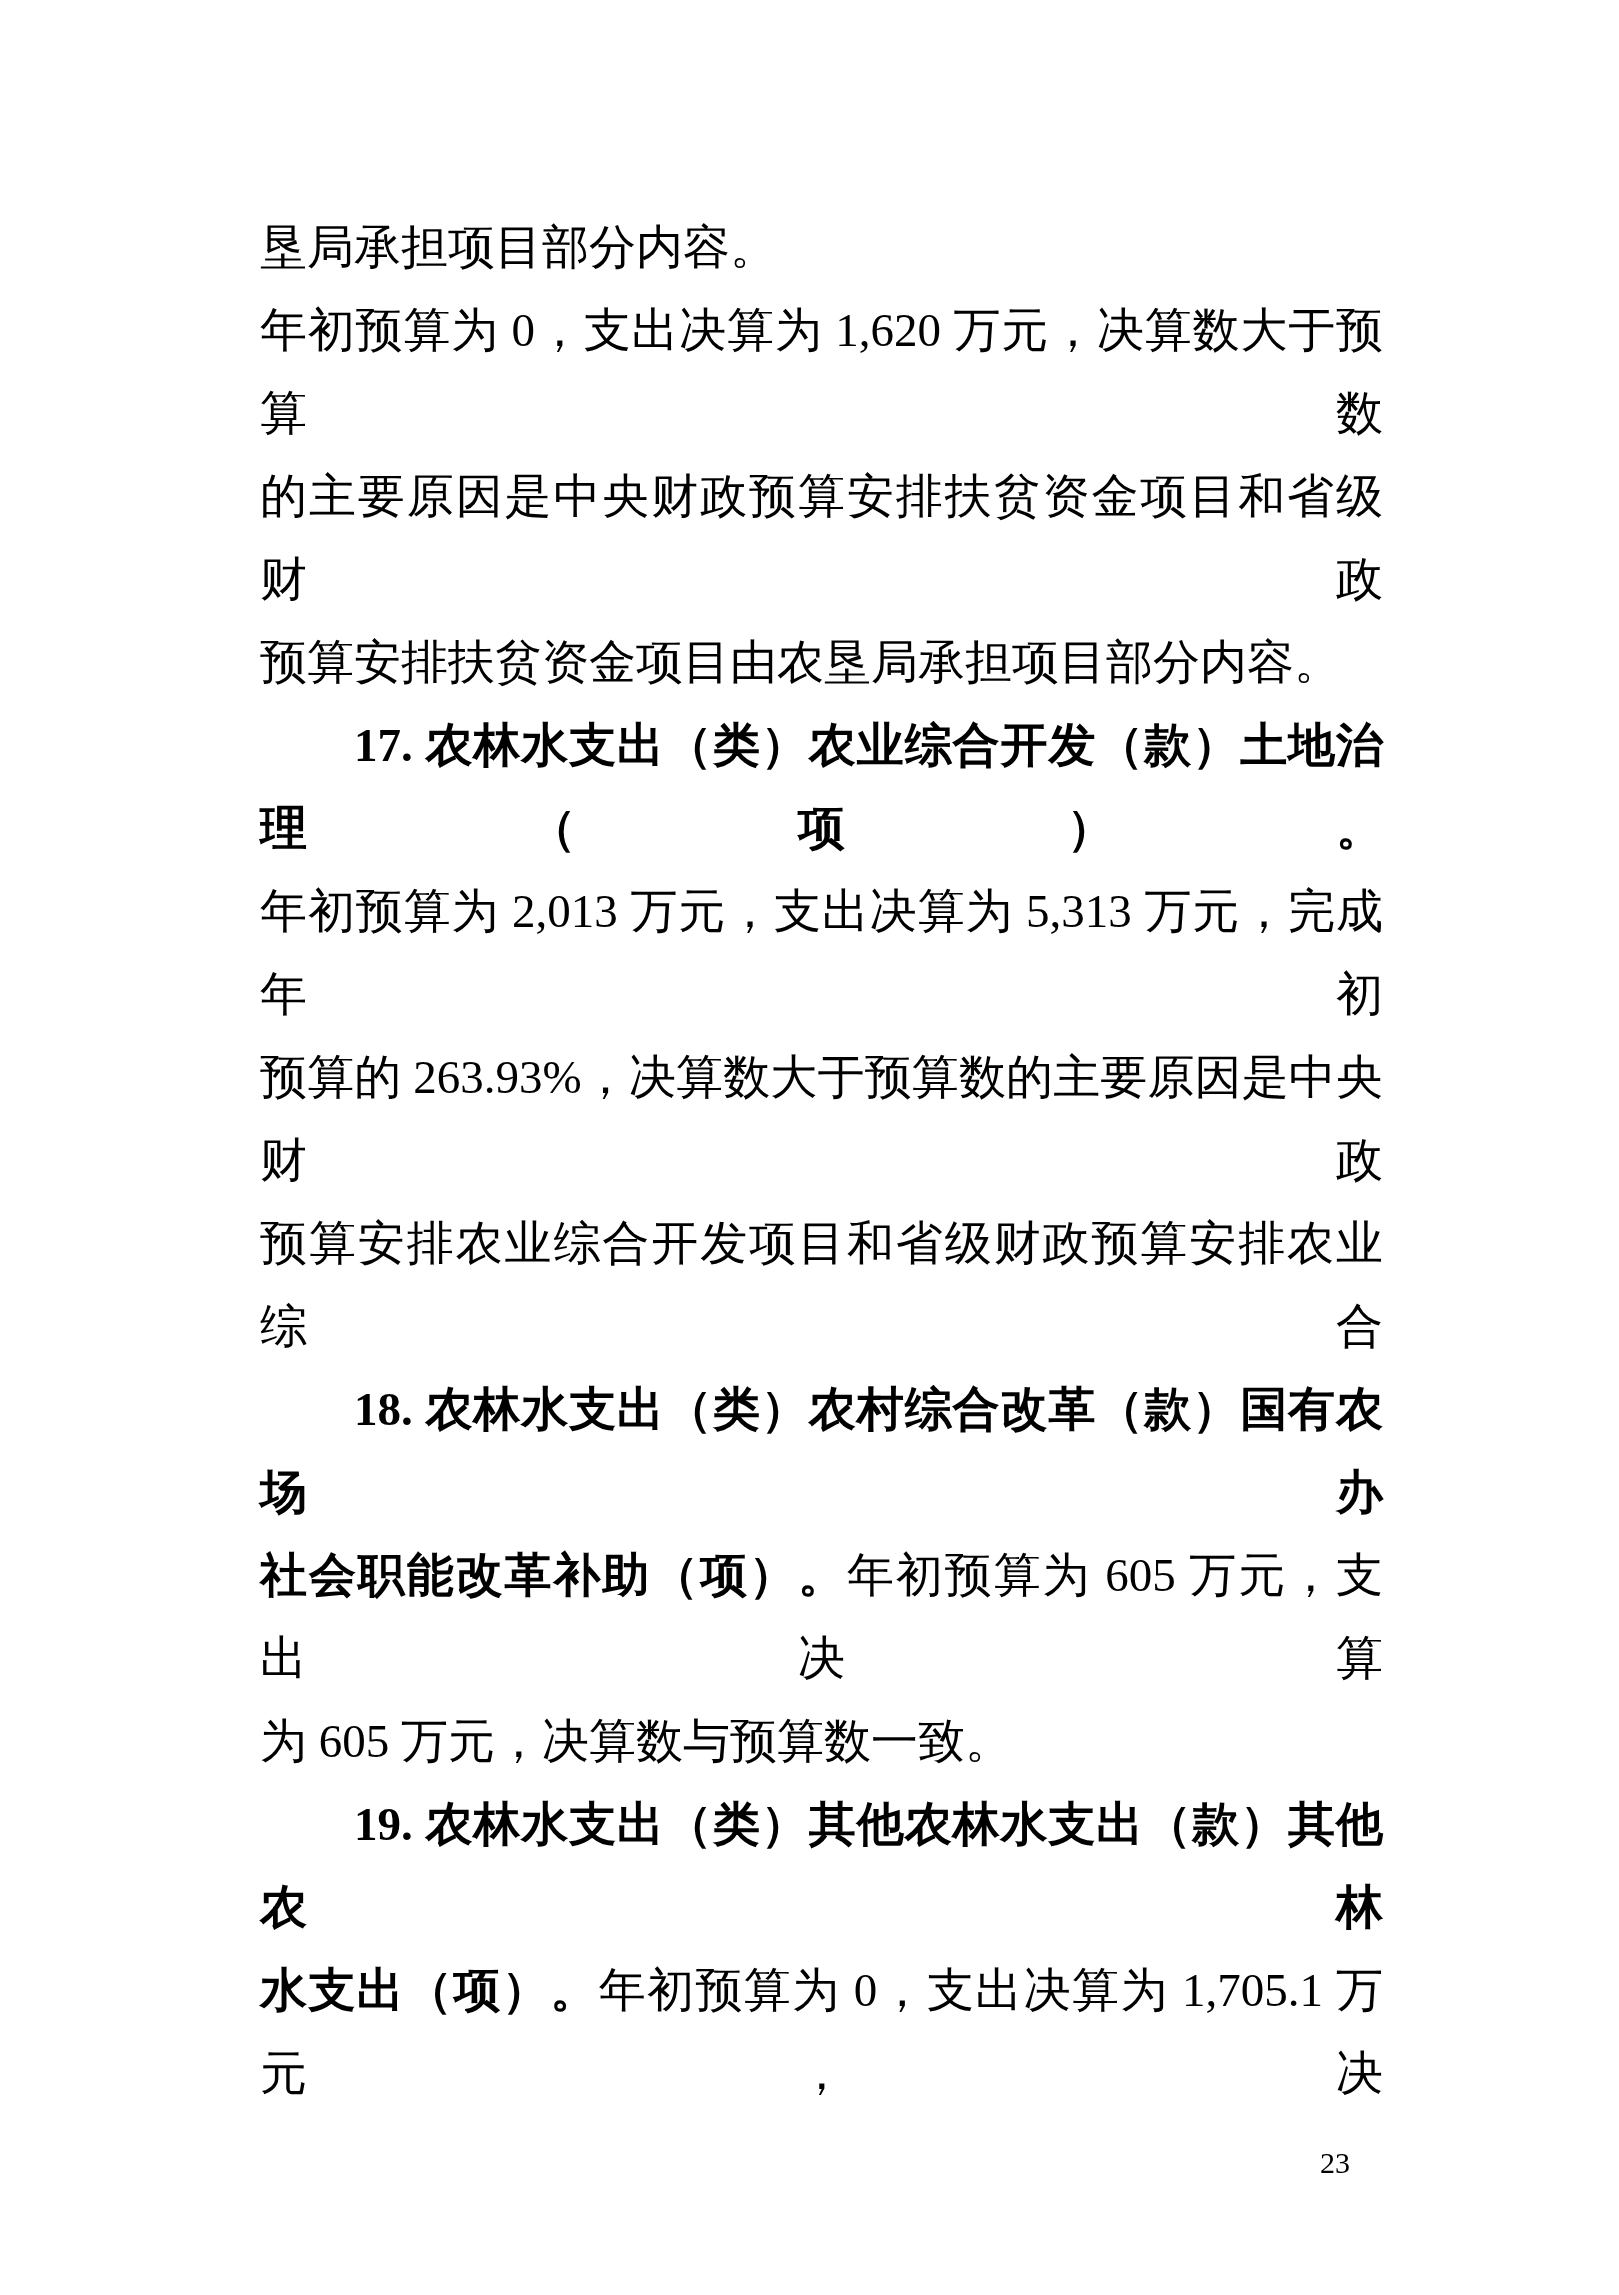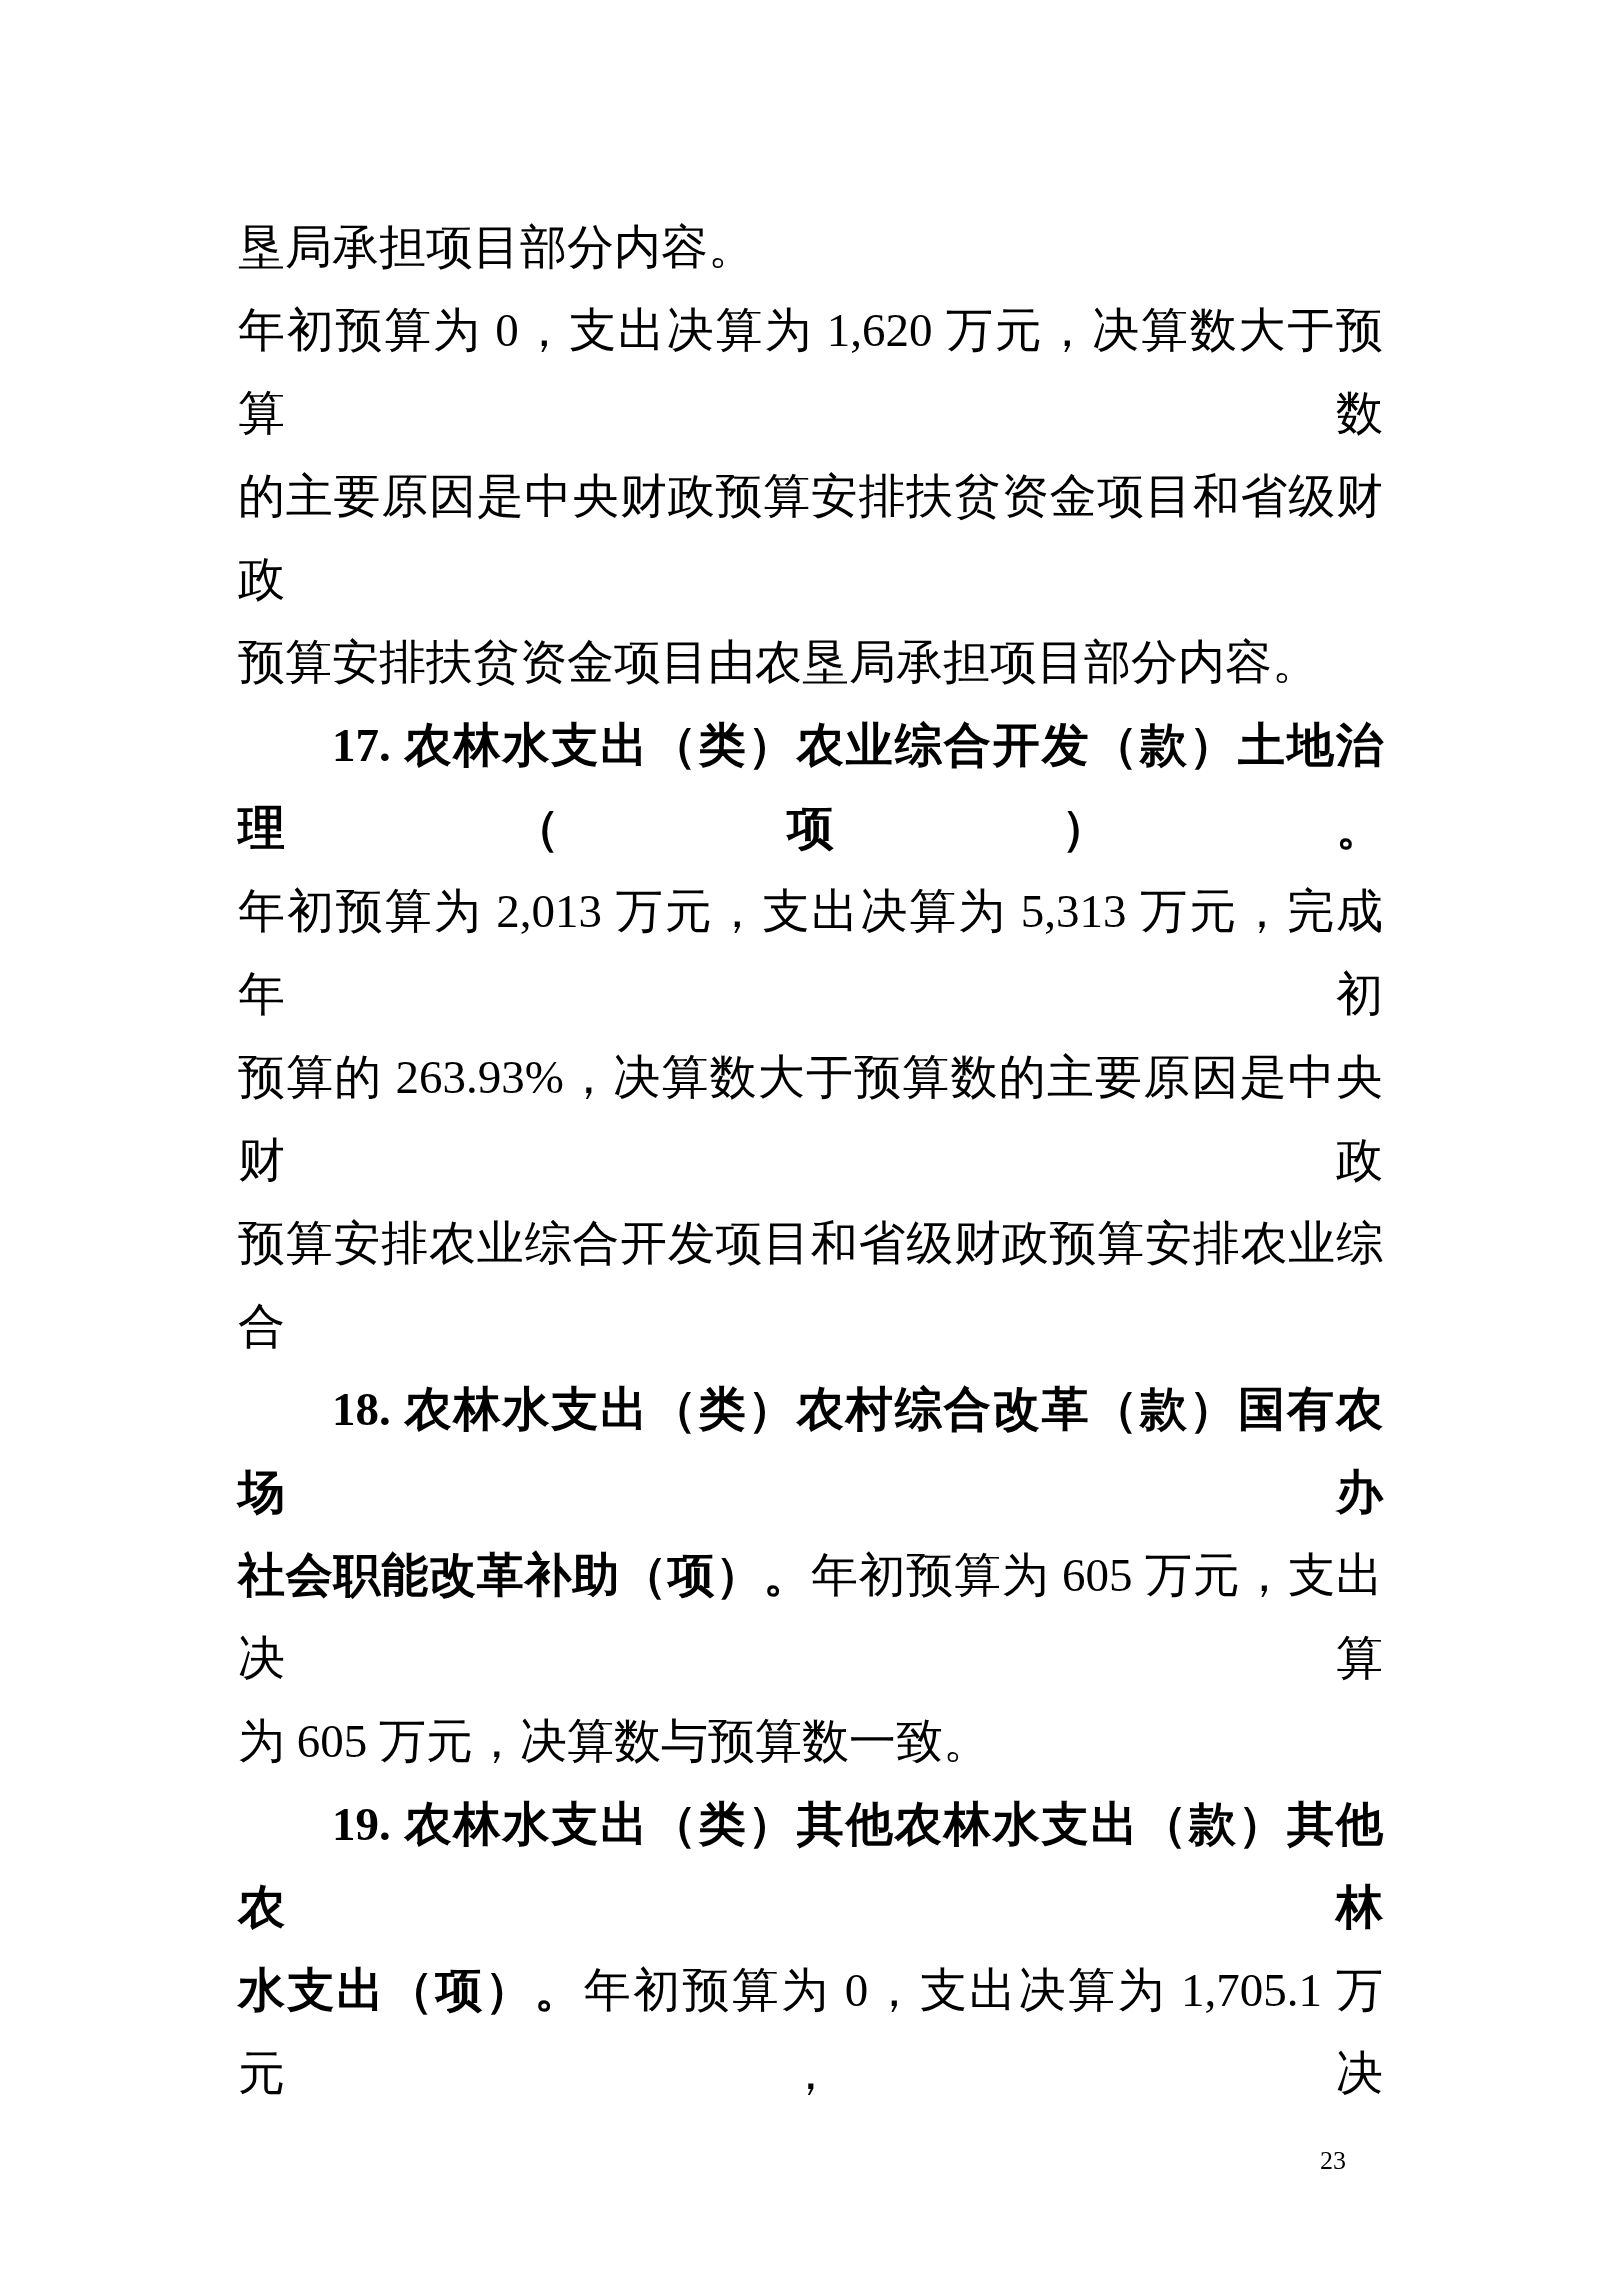--- a/index.html
+++ b/index.html
@@ -25,37 +25,38 @@
     width: 1145px;
     font-size: 47px;
     line-height: 83px;
     color: #000000;
     text-align: justify;
   }
   .ln {
     
     text-align-last: justify;
     white-space: normal;
+    margin-left: 22px;
   }
   .ln.end {
     
     text-align-last: left;
   }
   .ln.ind {
     
     text-indent: 94px;
   }
   .b {
     font-weight: bold;
   }
   .page-number {
     position: absolute;
     left: 1320px;
     top: 2145px;
-    font-size: 26px;
+    font-size: 30px;
     line-height: 1.2;
     color: #000000;
   }
 </style>
 </head>
 <body>
 
 <div class="page">
 
   <div class="text-column">

